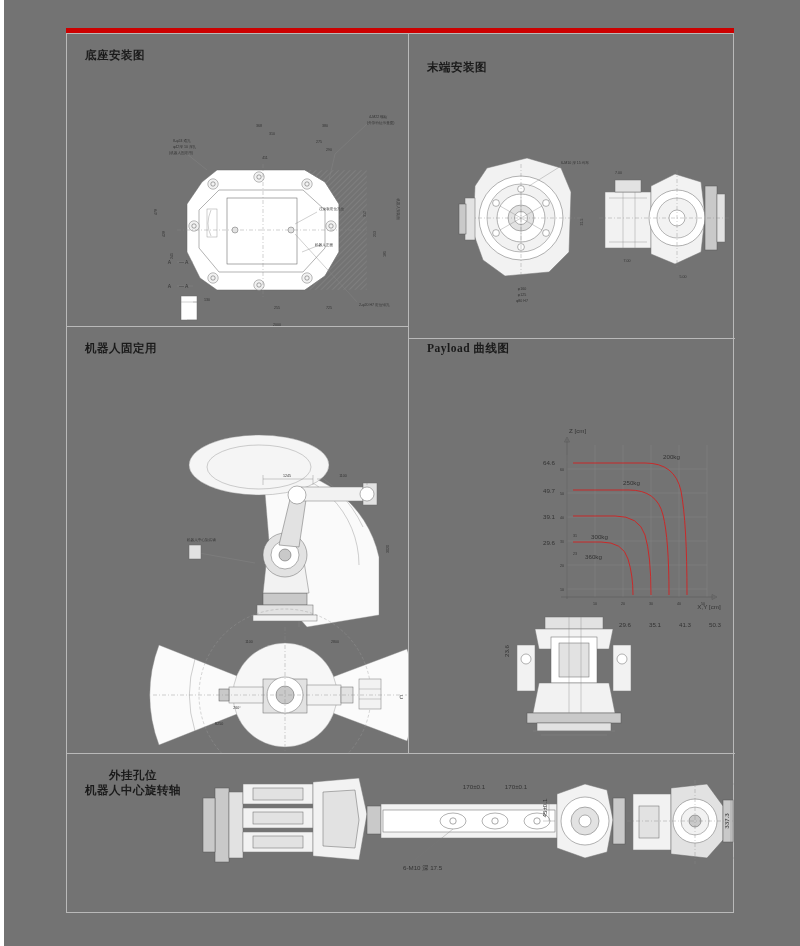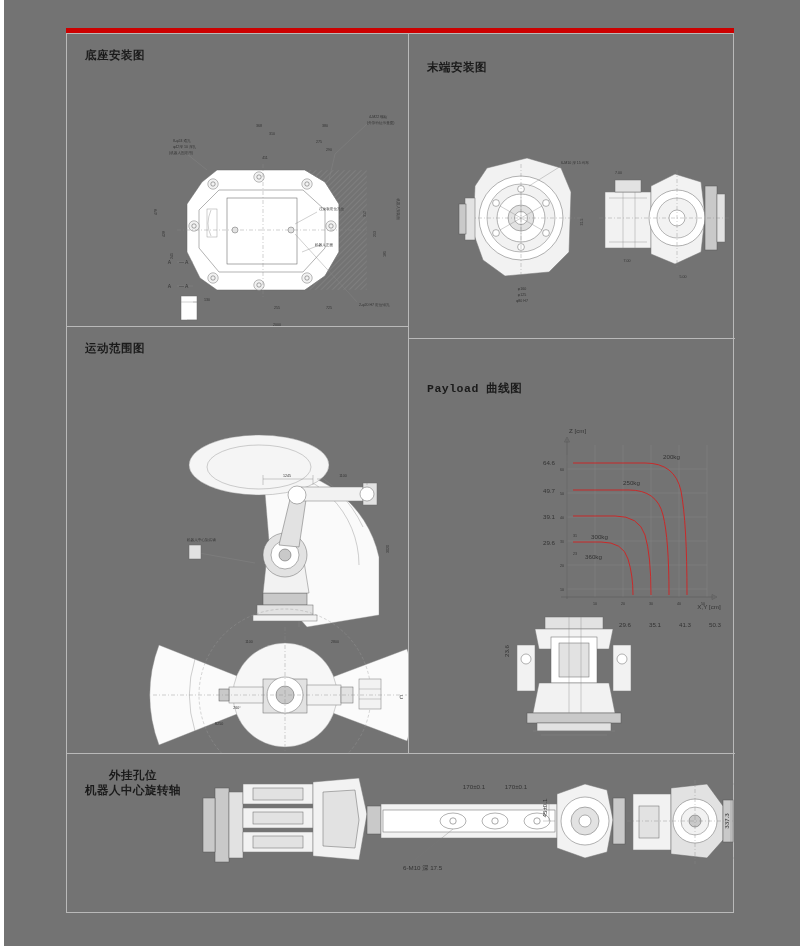--- a/index.html
+++ b/index.html
@@ -57,21 +57,21 @@
     position: absolute;
     left: 18px;
     top: 14px;
     font-size: 11.5px;
     font-weight: bold;
     letter-spacing: 0.5px;
     line-height: 15px;
     color: #1a1a1a;
     white-space: pre-line;
   }
-  .cell-title.lat { font-family: Liberation Mono, monospace; margin-top: 40px; }
+  .cell-title.lat { font-family: Liberation Serif, serif; }
 
   .art {
     position: absolute;
     left: 0; top: 0; right: 0; bottom: 0;
   }
   svg { display: block; }
   .ln { stroke: #555; fill: none; stroke-width: 0.5; }
   .ln-thin { stroke: #888; fill: none; stroke-width: 0.4; }
   .ln-dash { stroke: #888; fill: none; stroke-width: 0.4; stroke-dasharray: 4 2 1 2; }
   .ln-dash2 { stroke: #999; fill: none; stroke-width: 0.4; stroke-dasharray: 3 2; }
@@ -311,21 +311,21 @@
           <g class="ln-thin">
             <line x1="152" y1="120" x2="120" y2="140"></line>
           </g>
           <text class="txt" x="152" y="118" text-anchor="start">6-M10 深 15 均布</text>
           <text class="txt" x="206" y="128" text-anchor="start">7.00</text>
         </svg>
       </div>
     </div>
 
     <div class="cell cell-ml">
-      <div class="cell-title">运动范围图</div>
+      <div class="cell-title">机器人固定用</div>
       <div class="art">
         <svg viewBox="0 0 342 427" width="342" height="427">
 
           <path class="ln-thin" d="M232,146 A110,110 0 0 1 266,236 L266,260 L232,266 L232,300" style="fill:none"></path>
           <path class="ln-thin" d="M232,146 A112,112 0 0 0 132,128 A128,128 0 0 0 190,140 Z" style="fill:#fafafa"></path>
           <path class="ln-thin" style="fill:#fafafa" d="M196,142 A112,112 0 0 1 312,230 L312,288 L240,300 L206,262 Z"></path>
           <path class="ln-thin" style="fill:none" d="M196,142 A96,96 0 0 1 292,238"></path>
           <path class="ln-thin" style="fill:none" d="M150,130 A128,128 0 0 1 296,200"></path>
           <ellipse class="ln-thin" style="fill:#f5f5f5" cx="192" cy="138" rx="70" ry="30"></ellipse>
           <ellipse class="ln-thin" style="fill:none" cx="192" cy="140" rx="52" ry="22"></ellipse>

